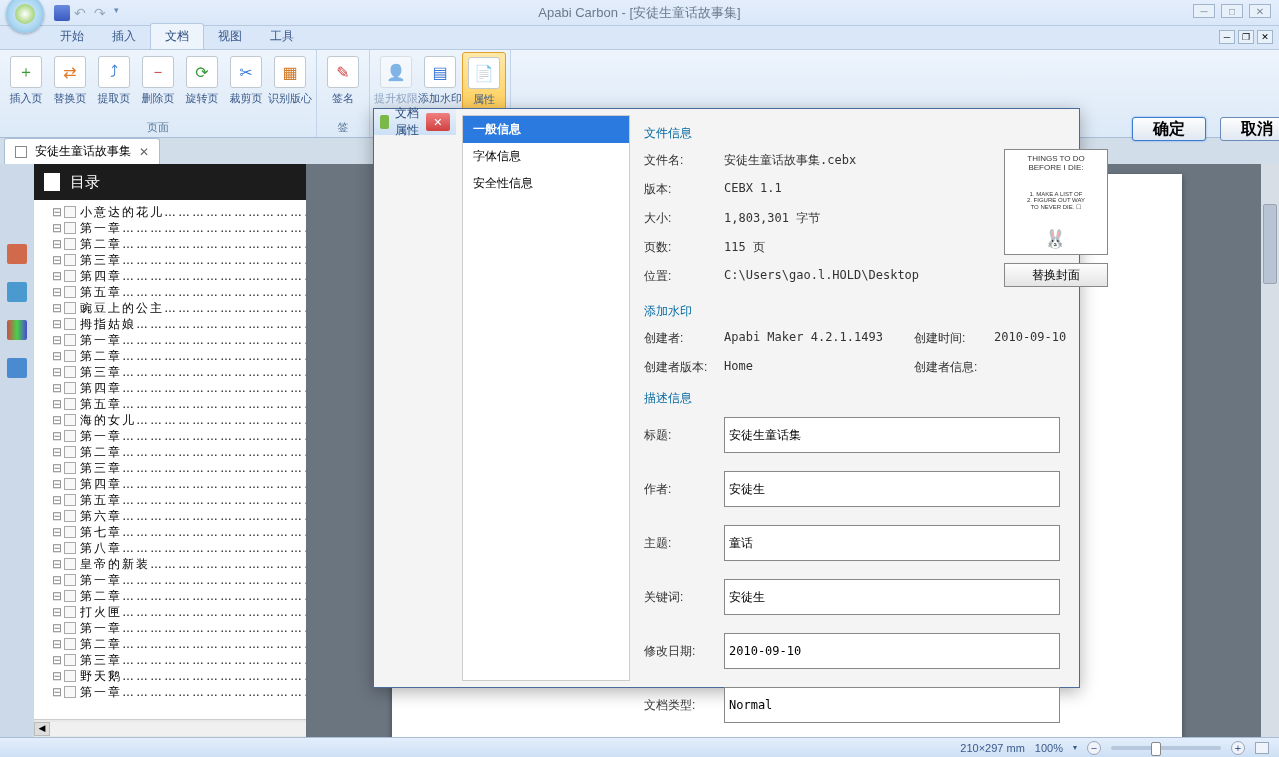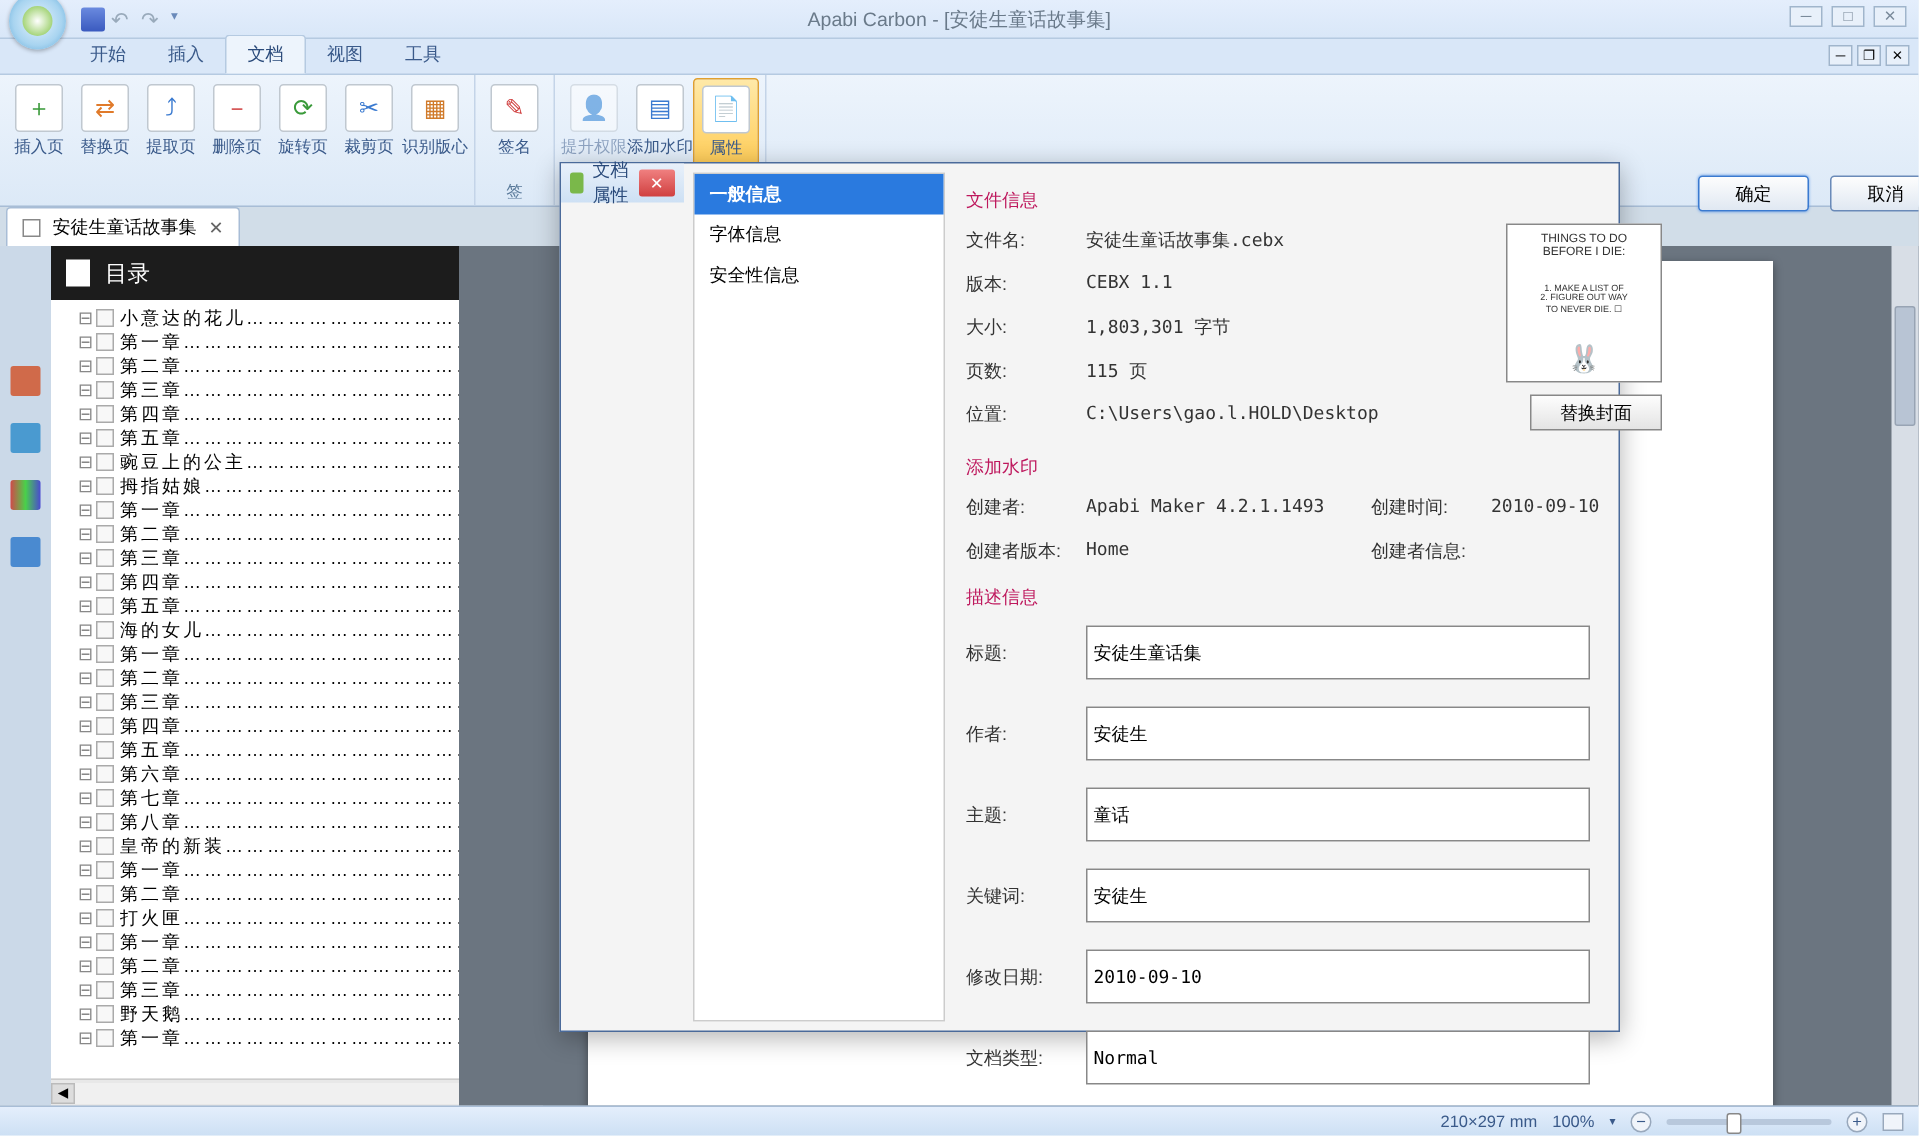--- a/index.html
+++ b/index.html
@@ -60,32 +60,32 @@
 
 .modal { position:absolute; left:373px; top:108px; width:707px; height:580px; background:#f4f4f4; border:1px solid #4a6a9a; box-shadow:0 4px 16px rgba(0,0,0,.3); display:flex; flex-direction:row; }
 .dlg-title { height:26px; background:linear-gradient(#e8f0fa,#cde0f4); display:flex; align-items:center; padding:0 6px; color:#2a4a7a; font-size:12px; }
 .dlg-title .xicon { width:14px; height:14px; background:#7ab84a; border-radius:2px; margin-right:6px; }
 .dlg-title .close { margin-left:auto; width:38px; height:18px; background:linear-gradient(#f08080,#d04040); color:#fff; display:flex; align-items:center; justify-content:center; border-radius:2px; cursor:pointer; font-size:11px; }
 .dlg-body { flex:1; display:flex; }
 .dlg-nav { width:168px; background:#fff; border:1px solid #ccc; margin:6px; }
 .dlg-nav div { padding:5px 10px; font-size:12px; cursor:pointer; }
 .dlg-nav div.sel { background:#2a7adf; color:#fff;font-weight:bold; }
 .dlg-content { flex:1; padding:10px 18px 0 8px; font-size:12px; color:#333; }
-.sect-title { font-size:12px; color:#be185d; margin:6px 0 10px; }
+.sect-title { font-size:12px; color:#0369a1; margin:6px 0 10px; }
 .kv { display:flex; margin-bottom:12px; }
 .kv .k { width:80px; }
 .kv .v { font-family:"SimSun",monospace; }
 .thumb-box { position:absolute; right:24px; top:40px; width:104px; height:106px; border:1px solid #888; background:#fff; font-size:8px; padding:4px; text-align:center; display:flex; flex-direction:column; justify-content:space-between; }
-.replace-btn { position:absolute; right:24px; top:154px; width:88px; height:24px; border:1px solid #888; background:linear-gradient(#fdfdfd,#e4e4e4); font-size:12px; cursor:pointer; }
+.replace-btn { position:absolute; right:24px; top:154px; width:104px; height:24px; border:1px solid #888; background:linear-gradient(#fdfdfd,#e4e4e4); font-size:12px; cursor:pointer; }
 .create-grid { display:grid; grid-template-columns:80px 190px 80px 120px; row-gap:12px; margin-bottom:8px; }
 .desc-row { display:flex; align-items:center; margin-bottom:18px; }
 .desc-row .k { width:80px; }
 .desc-row input { flex:1; max-width:336px; height:36px; border:1px solid #888; padding:0 4px; font-family:"SimSun",monospace; font-size:12px; background:#fff; }
 .dlg-buttons { height:40px; display:flex; justify-content:flex-end; align-items:center; gap:14px; padding-right:20px; }
-.dlg-buttons button { width:74px; height:24px; border:1px solid #6a8ab8; background:linear-gradient(#fdfdfd,#e0e8f2); border-radius:3px; font-size:12px; cursor:pointer; }
+.dlg-buttons button { width:74px; height:24px; border:1px solid #6a8ab8; background:linear-gradient(#fdfdfd,#e0e8f2); border-radius:3px; font-size:16px; cursor:pointer;font-weight:bold; }
 .dlg-buttons button.primary { border:1px solid #3a7ad0; box-shadow:0 0 2px #6aa0e8; }
 
 
 .statusbar { position:absolute; left:0; right:0; bottom:0; height:20px; background:linear-gradient(#e4eefc,#cde0f4); border-top:1px solid #a8bdd6; display:flex; align-items:center; justify-content:flex-end; padding:0 10px; gap:10px; font-size:11px; color:#3a5a8a; }
 .zoom-slider { width:110px; height:4px; background:#b8c8dc; position:relative; border-radius:2px; }
 .zoom-slider::after { content:""; position:absolute; left:40px; top:-4px; width:8px; height:12px; background:#fff; border:1px solid #888; border-radius:2px; }
 .zbtn { width:14px; height:14px; border:1px solid #98a8bc; border-radius:50%; display:flex; align-items:center; justify-content:center; background:#f0f4fa; cursor:pointer; }
 </style>
 </head>
 <body>
@@ -144,20 +144,21 @@
         </div>
       <div class="rbtn">
           <div class="ricon" style="color:#3a7ad0">✂</div>
           <div class="rlabel">裁剪页</div>
         </div>
       <div class="rbtn">
           <div class="ricon" style="color:#d07a2a">▦</div>
           <div class="rlabel">识别版心</div>
         </div>
     </div>
+    <div class="rgname">页面</div>
   </div>
   <div class="rgroup">
     <div class="rbtns">
       <div class="rbtn">
           <div class="ricon" style="color:#d04040">✎</div>
           <div class="rlabel">签名</div>
         </div>
     </div>
     <div class="rgname">签</div>
   </div>

